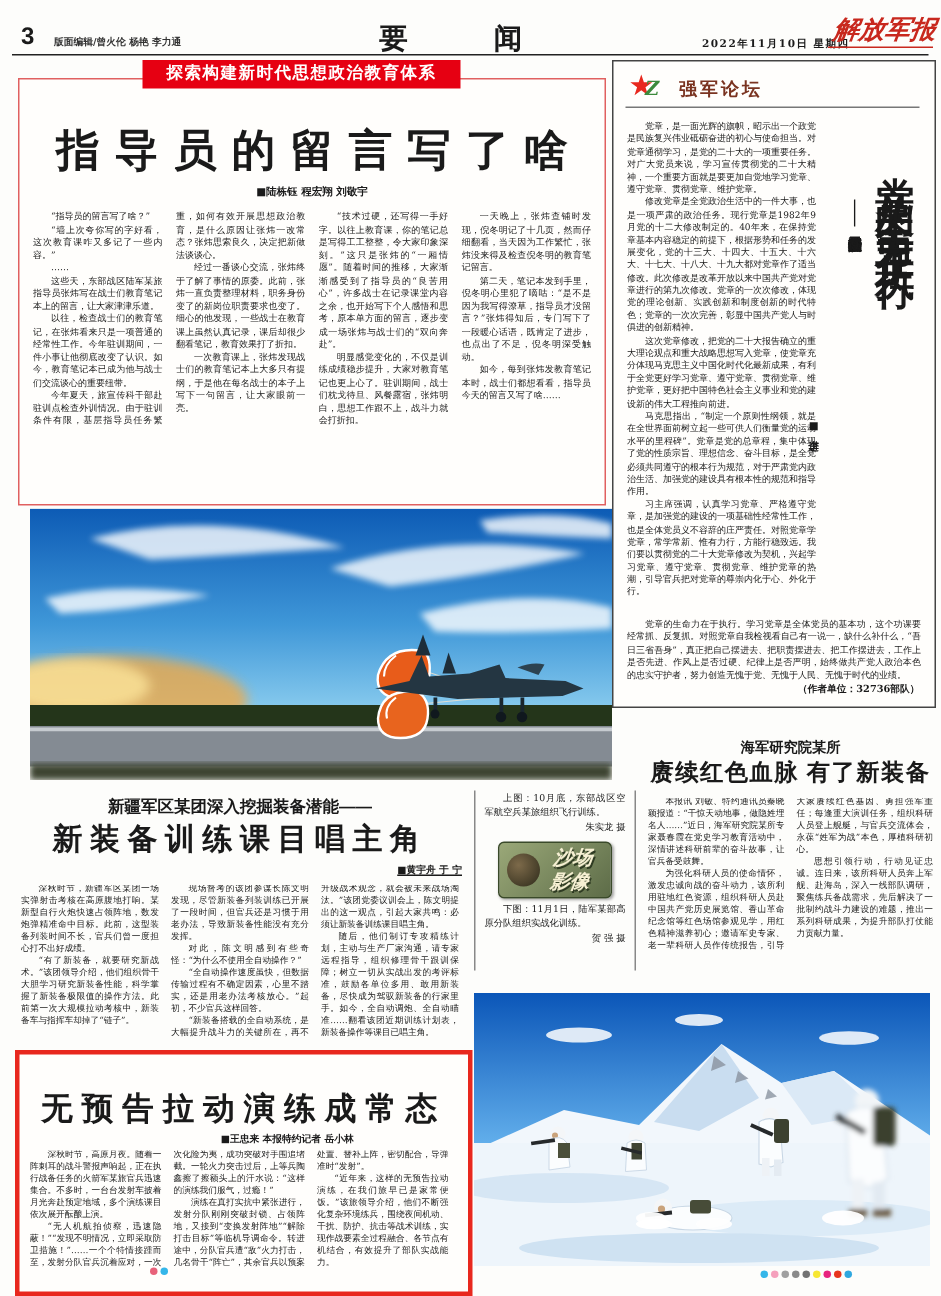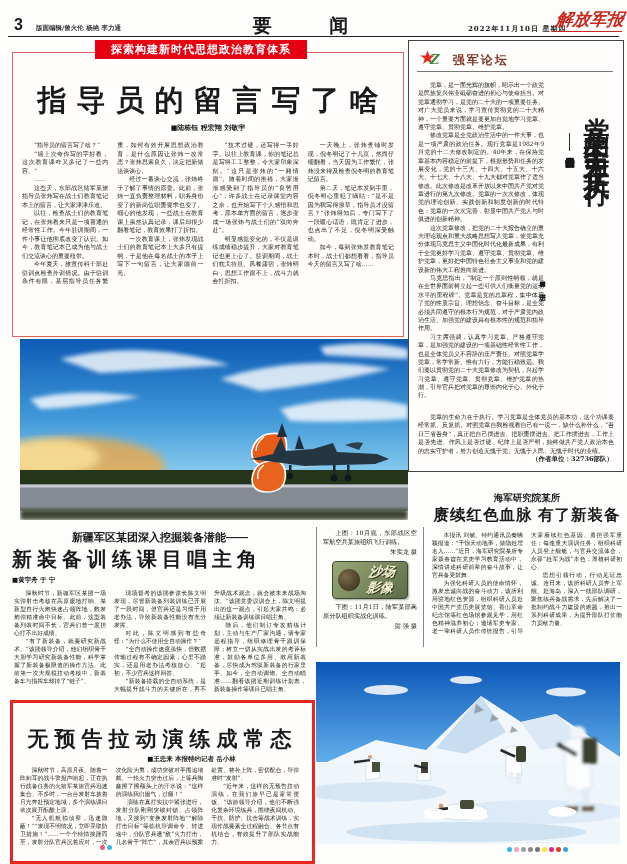--- a/index.html
+++ b/index.html
@@ -47,23 +47,23 @@
   .forum-byline{right:76px;top:238px;writing-mode:vertical-rl;font-size:7px;font-weight:bold;}
   .forum-bottom{left:9px;top:372px;width:196px;height:42px;font-size:6px;line-height:1.4;}
   .forum-footer{right:10px;top:414px;font-size:6.5px;font-weight:bold;}
   
   .photo{overflow:hidden;}
   .photo-top{left:20px;top:339px;width:388px;height:181px;}
   .photo-bottom{left:316px;top:662px;width:304px;height:182px;}
   
   .equip{left:12px;top:530px;width:296px;height:168px;}
   .equip-kicker{top:0;font-size:11px;}
-  .equip-title{top:16px;width:100%;text-align:left;font-size:20px;font-weight:bold;
+  .equip-title{top:16px;width:100%;text-align:center;font-size:20px;font-weight:bold;
                letter-spacing:5px;font-family:"Liberation Sans",sans-serif;}
-  .equip-byline{top:46px;width:100%;text-align:left;font-size:6.5px;font-weight:bold;}
+  .equip-byline{top:46px;width:100%;text-align:right;font-size:6.5px;font-weight:bold;text-decoration:underline;}
   .equip-body{left:2px;top:60px;width:292px;height:106px;column-count:3;column-gap:8px;
               font-size:5.8px;line-height:1.38;}
   .caption-col{left:316px;top:527px;width:108px;height:120px;border-left:1px solid #888;
                border-right:1px solid #888;padding:2px 6px;box-sizing:border-box;
                font-size:6.2px;line-height:1.45;text-align:justify;}
   .caption-col .cap{text-indent:2em;margin:0;}
   .caption-col .credit{text-align:right;margin:1px 0 2px 0;}
   .stamp{width:74px;height:36px;margin:4px auto;background:linear-gradient(135deg,#9aa878,#5d6c48);
          border:1px solid #3a4a2a;border-radius:4px;position:relative;box-shadow:1px 1px 2px rgba(0,0,0,.35);}
   .stamp .globe{position:absolute;left:5px;top:7px;width:22px;height:22px;border-radius:50%;

